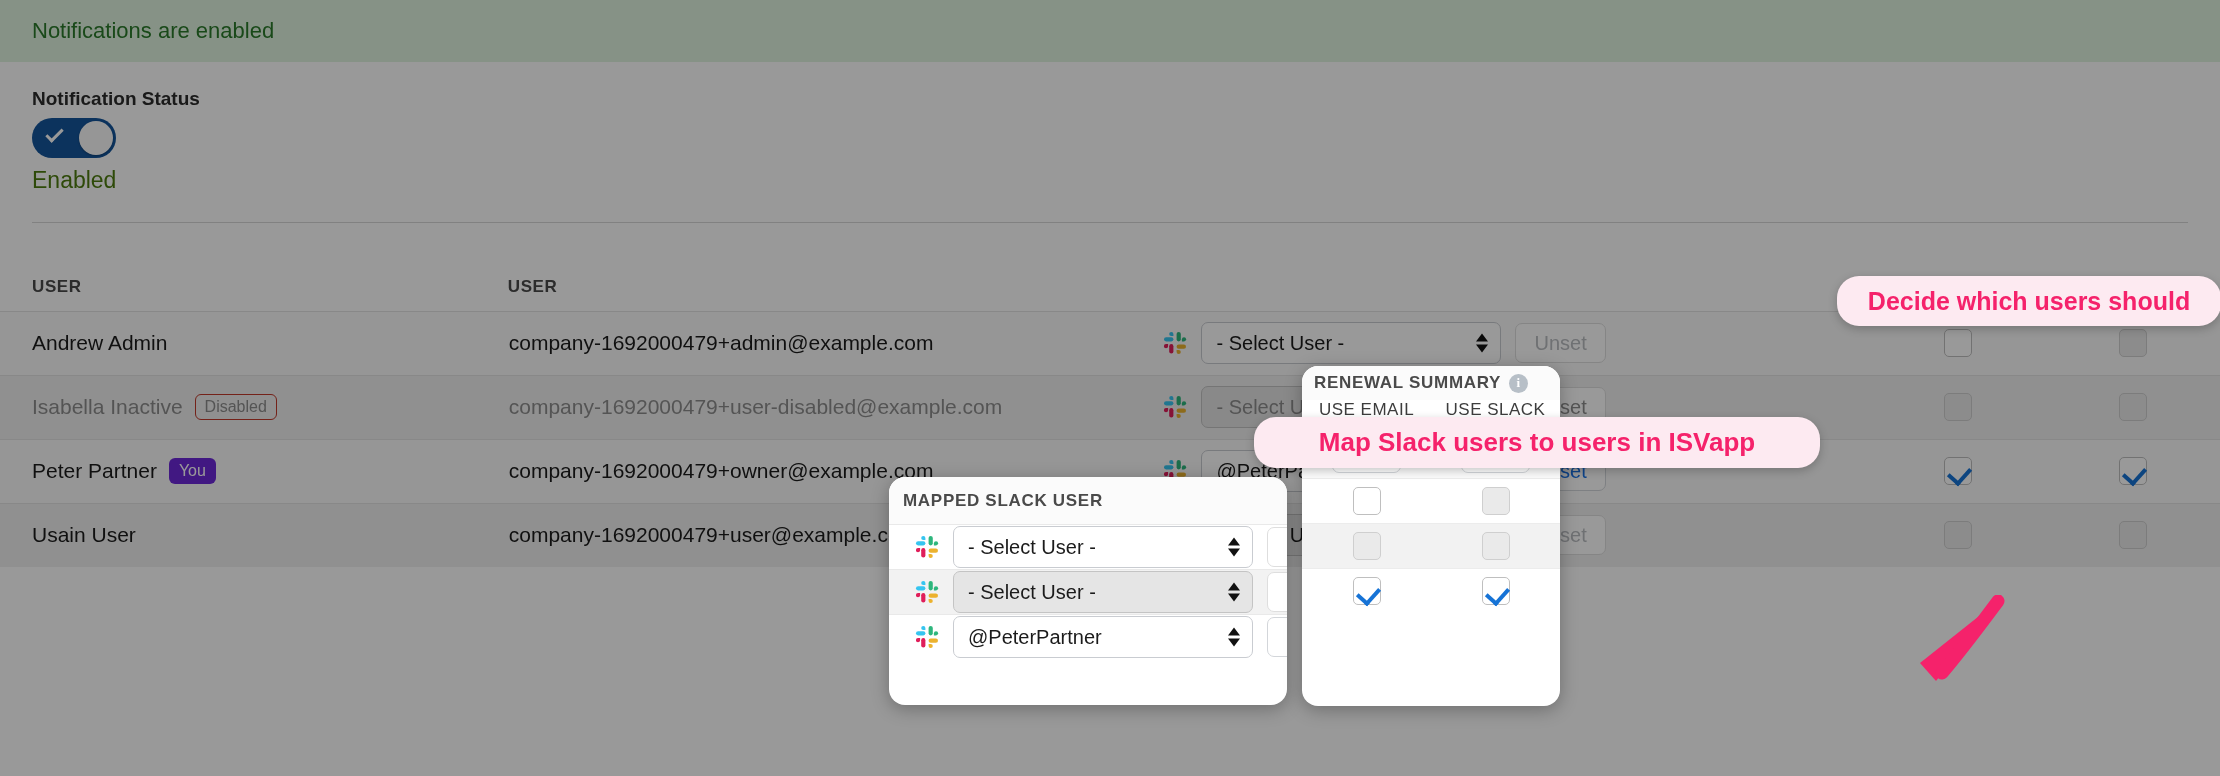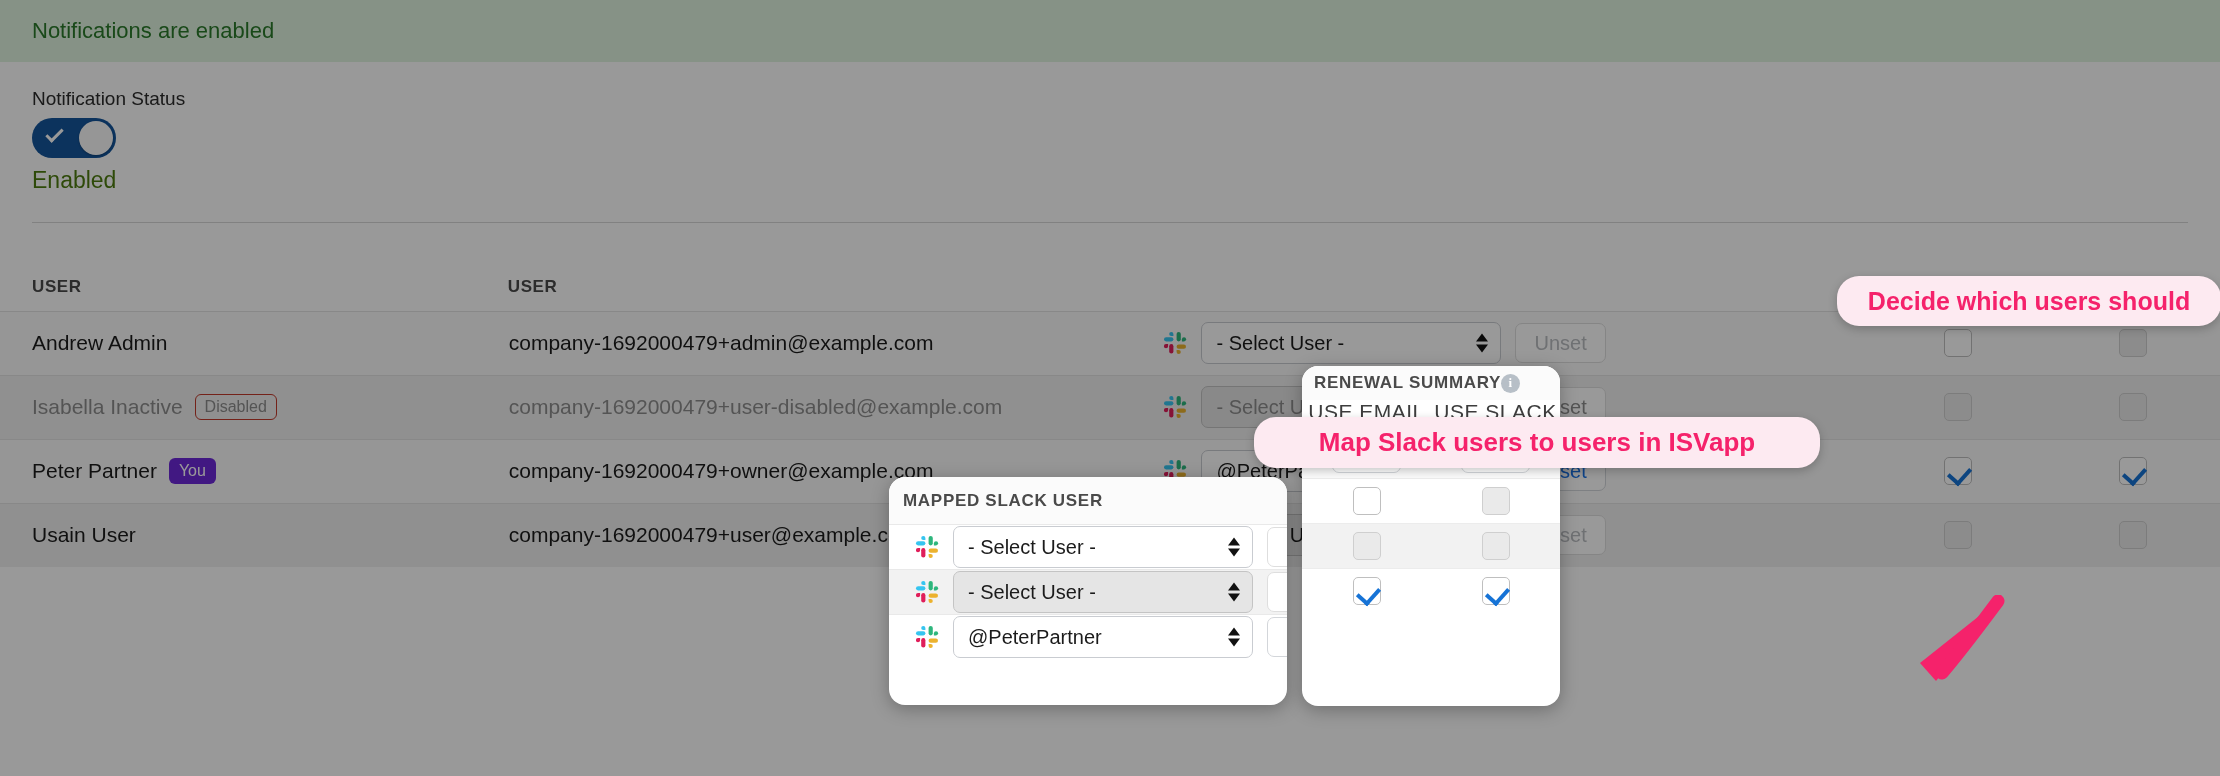--- a/index.html
+++ b/index.html
@@ -37,21 +37,21 @@
   }
 
   
   .banner{
     background:#dff3df; height:62px; display:flex; align-items:center;
     padding:0 32px; color:#2a7a2a; font-size:22px;
   }
 
   
   .status-block{ padding:26px 32px 0 32px; }
-  .status-label{ font-size:19px; color:#2c2c2c; margin-bottom:8px; }
+  .status-label{ font-size:19px; color:#2c2c2c; margin-bottom:8px;font-weight:bold; }
   .toggle{
     width:84px; height:40px; border-radius:24px; background:#14559b;
     position:relative; cursor:pointer; display:block;
   }
   .toggle .knob{
     position:absolute; right:3px; top:3px; width:34px; height:34px;
     border-radius:50%; background:#fbfbfb; box-shadow:0 1px 2px rgba(0,0,0,.25);
   }
   .toggle .tick{
     position:absolute; left:14px; top:11px; width:17px; height:9px;
@@ -138,34 +138,34 @@
   }
   #spot-slack{ left:889px; top:477px; width:398px; height:228px; }
   #spot-renewal{ left:1302px; top:366px; width:258px; height:340px; }
 
   .spot-head{
     font-size:17px; letter-spacing:.7px; font-weight:700; color:#4a4a4a;
     background:#fbfbfb; display:flex; align-items:center;
   }
   #spot-slack .spot-head{ height:47px; padding-left:14px; }
   #spot-renewal .spot-head{
-    height:34px; padding:0 12px; justify-content:flex-start; 
+    height:34px; padding:0 12px; justify-content:flex-start; gap:8px;
   }
   .info-dot{
     width:19px;height:19px;border-radius:50%;background:#b7bfc7;color:#fff;
     font-size:13px;font-weight:700;display:inline-flex;align-items:center;
     justify-content:center; font-family:"Liberation Serif",serif;
   }
   .spot-row{ height:45px; display:flex; align-items:center; border-top:1px solid #e9e9e9; }
   #spot-slack .spot-row{ padding-left:14px; }
   .spot-row.alt{ background:#f2f2f2; }
   .spot-row.white{ background:#fff; }
 
   .ren-colhead{ display:flex; height:32px; }
-  .ren-colhead > div{ flex:1; text-align:center; font-size:21px; color:#3d3d3d; letter-spacing:.5px; }
+  .ren-colhead > div{ flex:1; text-align:center; font-size:17px; color:#3d3d3d; letter-spacing:.5px; }
   .ren-testrow{ display:flex; height:46px; align-items:center; background:#fbfbfb;}
   .ren-testrow > div{ flex:1; text-align:center; }
   .ren-row{ display:flex; height:45px; align-items:center; border-top:1px solid #ececec; }
   .ren-row > div{ flex:1; text-align:center; }
 
   
   .anno{
     position:absolute; z-index:70; background:#fdeaf1; color:#f5226b;
     font-weight:700; border-radius:22px; text-align:center;
     box-shadow:0 3px 10px rgba(0,0,0,.22); line-height:1.28;

